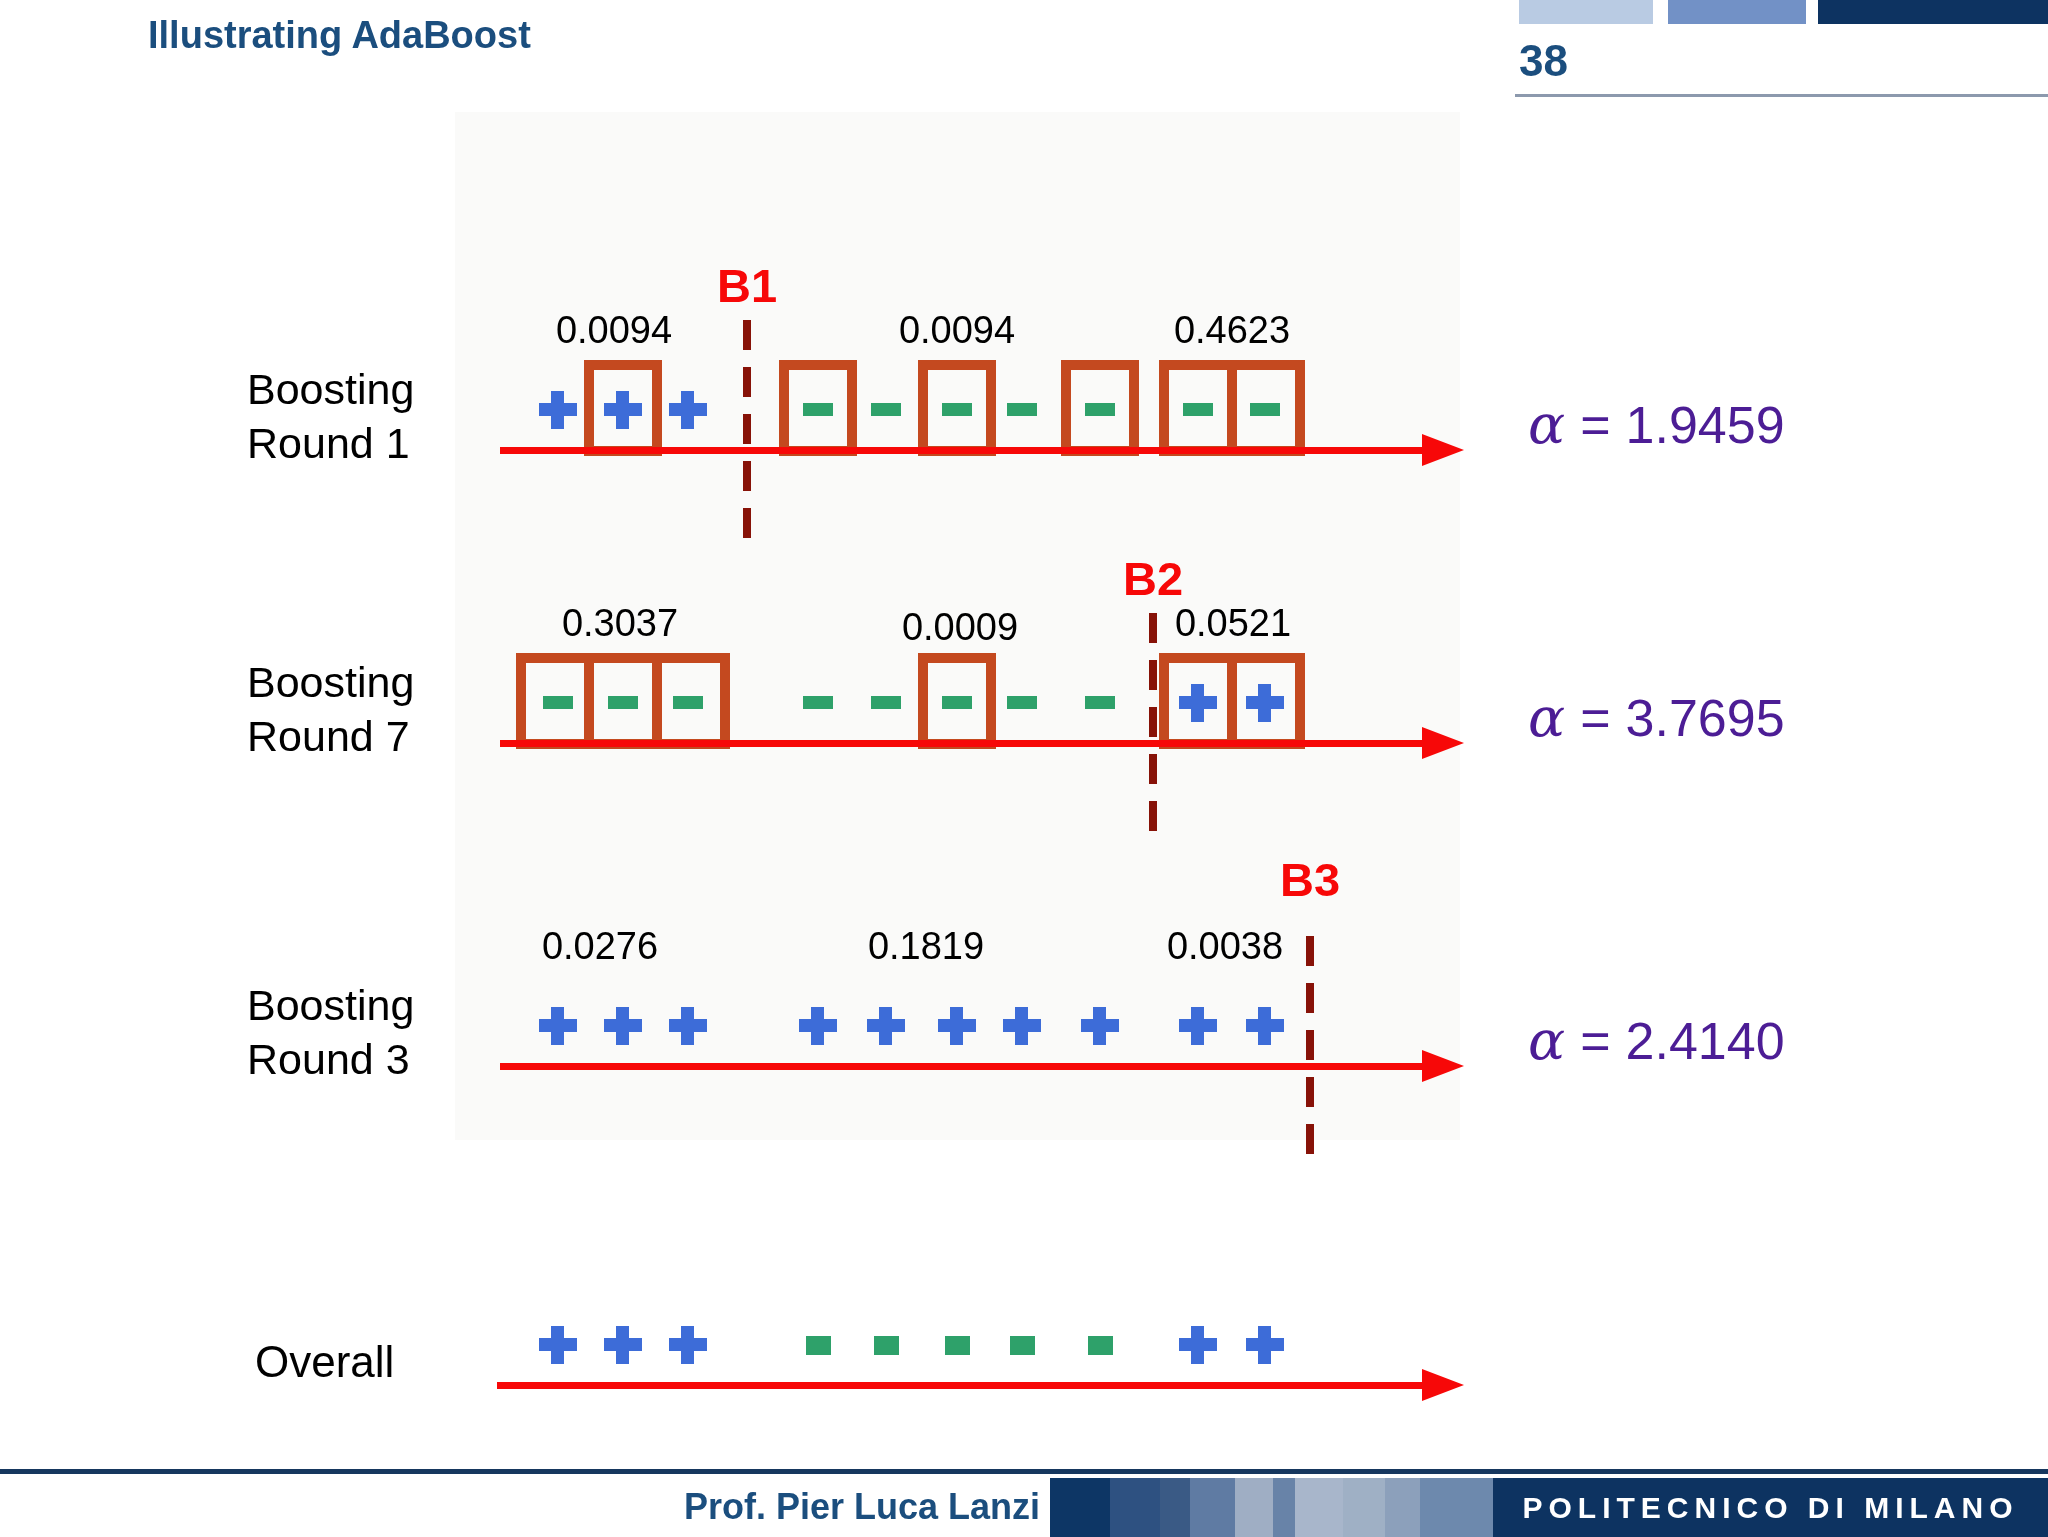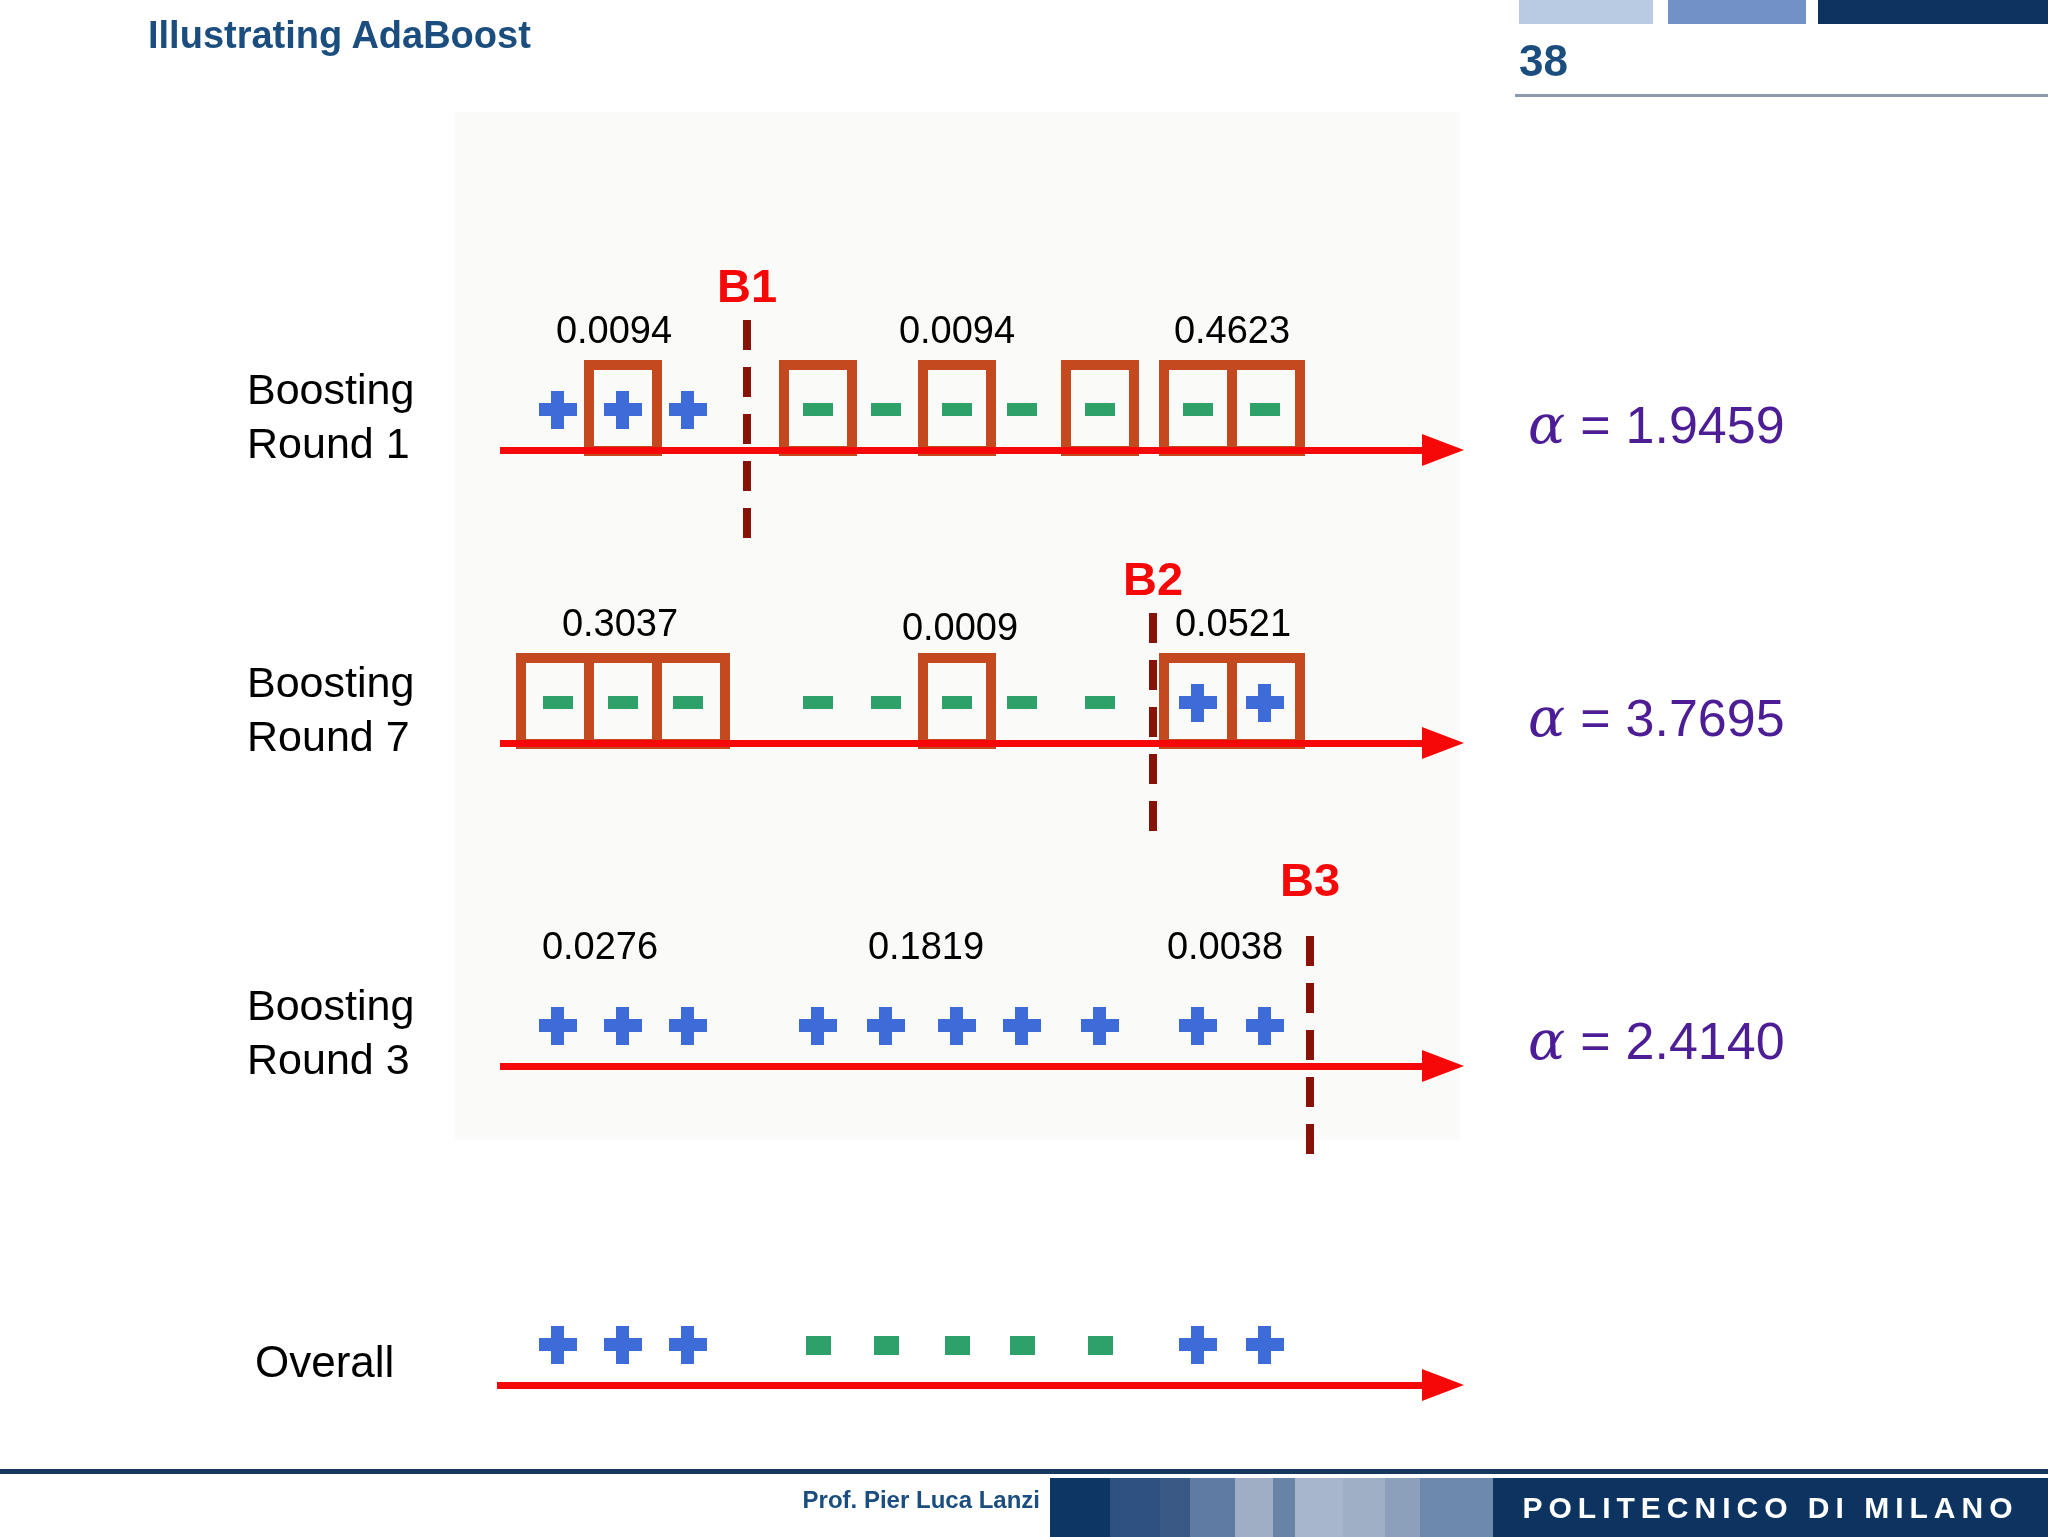--- a/index.html
+++ b/index.html
@@ -33,21 +33,21 @@
   .plus{width:38px;height:38px;}
   .plus .h{position:absolute;left:0;top:12px;width:38px;height:13px;background:var(--blue);}
   .plus .v{position:absolute;left:12px;top:0;width:13px;height:38px;background:var(--blue);}
   .minus{width:30px;height:13px;background:var(--green);}
   .minus.sq{width:25px;height:19px;}
   .alpha{font-size:52px;color:#4c1d95;white-space:nowrap;}
   .alpha .asym{font-family:"DejaVu Serif", serif;font-style:italic;font-size:55px;}
   .alpha .aeq{margin:0 15px;}
 
   #footer-rule{left:0;top:1469px;width:2048px;height:5px;background:#16375E;}
-  #footer-author{right:1008px;top:1486px;font-size:24px;font-weight:bold;color:var(--navy);white-space:nowrap;}
+  #footer-author{right:1008px;top:1486px;font-size:36px;font-weight:bold;color:var(--navy);white-space:nowrap;}
   #footer-stripes{left:1050px;top:1478px;height:59px;display:flex;}
   #footer-stripes div{height:59px;}
   #polimi{left:1493px;top:1478px;width:555px;height:59px;background:var(--darknavy);
           color:#fff;font-size:30px;font-weight:bold;letter-spacing:6px;
           display:flex;align-items:center;justify-content:center;white-space:nowrap;}
 </style>
 </head>
 <body>
 
 <div class="abs" id="tint"></div>

